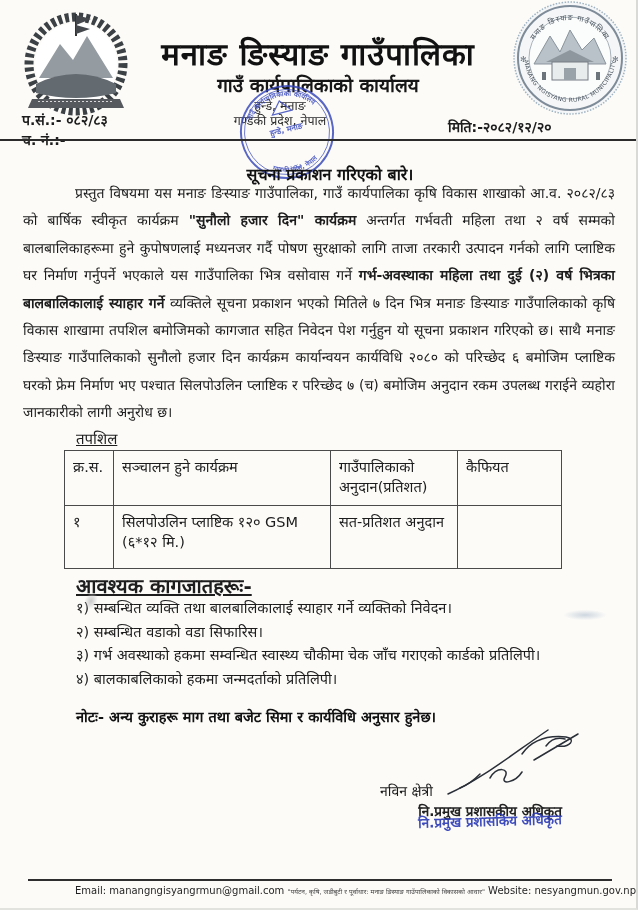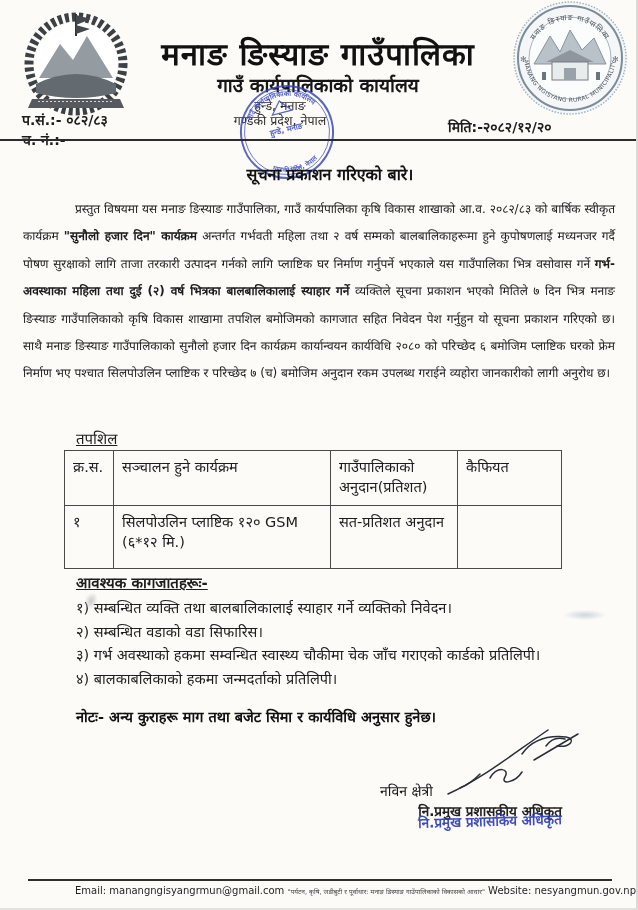--- a/index.html
+++ b/index.html
@@ -17,38 +17,38 @@
   .office-sub{top:72px;left:0;width:100%;text-align:center;font-size:19px;font-weight:bold;color:#161616;}
   .addr1{top:97px;left:0;width:560px;text-align:center;font-size:12.5px;color:#2a2a2a;}
   .addr2{top:112px;left:0;width:560px;text-align:center;font-size:12.5px;color:#2a2a2a;}
   .refno{top:110px;left:22px;font-size:14px;font-weight:bold;}
   .dispno{top:130px;left:22px;font-size:14px;font-weight:bold;}
   .dateline{top:117px;left:448px;font-size:14px;font-weight:bold;}
   .toprule{top:139px;left:0;width:638px;height:2px;background:#2b2b2b;}
   .subject{top:163px;left:0;width:100%;text-align:center;font-size:16px;font-weight:bold;color:#111;padding-left:12px;}
   
   .bodytext{
-    top:196px;left:23px;width:592px;text-align:justify;
-    font-size:12px;line-height:27.4px;color:#1c1c1c;text-indent:52px;
+    top:180px;left:23px;width:592px;text-align:justify;
+    font-size:14px;line-height:27.4px;color:#1c1c1c;text-indent:52px;
   }
   
   .tbl-title{top:428px;left:76px;font-size:15px;font-weight:normal;text-decoration:underline;}
   table.detail{
     position:absolute;top:450px;left:64px;border-collapse:collapse;table-layout:fixed;width:497px;
     font-size:14.5px;color:#1c1c1c;
   }
   table.detail td,table.detail th{
     border:1.4px solid #4a4a4a;padding:5px 8px;vertical-align:top;text-align:left;font-weight:normal;
   }
   table.detail th{height:44px;}
   table.detail td{height:52px;}
   .col-sn{width:49px;}.col-prog{width:217px;}.col-grant{width:127px;}.col-remark{width:104px;}
   th.cth{text-align:center;}
   
-  .docs-title{top:572px;left:76px;font-size:15px;font-weight:bold;text-decoration:underline;}
+  .docs-title{top:572px;left:76px;font-size:20px;font-weight:bold;text-decoration:underline;}
   .docs{top:597px;left:76px;width:540px;font-size:14.5px;line-height:23.5px;color:#1c1c1c;}
   .docs div{margin-bottom:0;}
   .note{top:706px;left:76px;font-size:14.5px;font-weight:bold;color:#111;}
   
   .sig-svg{top:722px;left:430px;}
   .sig-name{top:781px;left:380px;width:220px;text-align:left;font-size:14px;color:#1b1b1b;}
   .sig-desig{top:802px;left:365px;width:250px;text-align:center;font-size:13.5px;font-weight:bold;color:#222;}
   .sig-desig-stamp{top:812px;left:365px;width:250px;text-align:center;font-size:13.5px;font-weight:bold;color:#2b3ab5;transform:rotate(-1.5deg);opacity:.9;}
   
   .footrule{top:879px;left:28px;width:584px;height:2px;background:#2e2e2e;}

